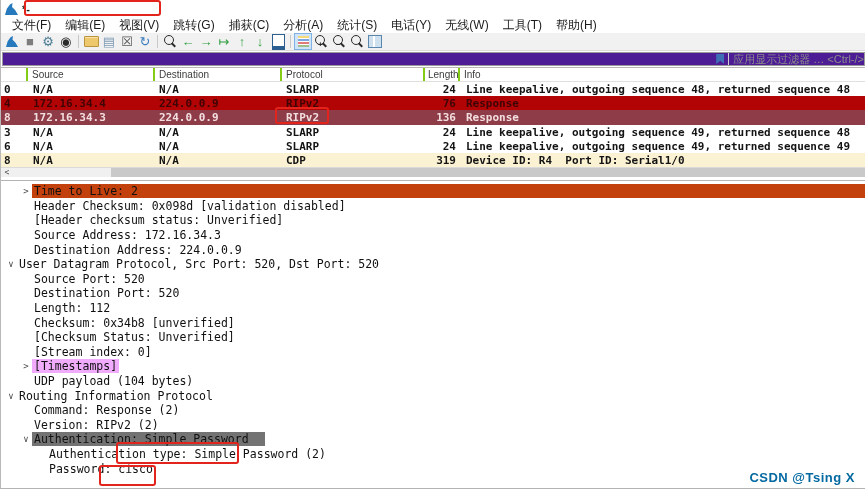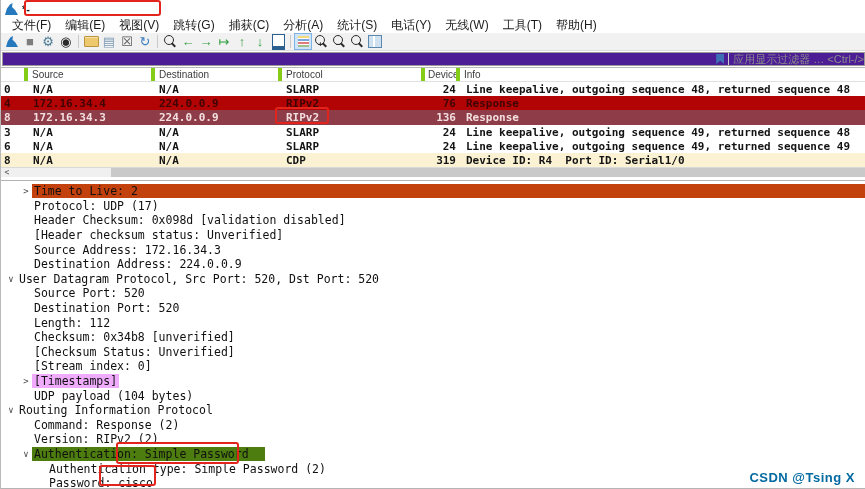--- a/index.html
+++ b/index.html
@@ -54,21 +54,21 @@
   .ribbon { width:8px; height:10px; background:#3e6fb5; margin:0 4px 0 3px; flex:none;
             clip-path:polygon(0 0,100% 0,100% 100%,50% 68%,0 100%); }
   .filter-sep { width:1px; height:12px; background:#cfcfcf; margin-right:4px; }
   .filter-text { font-size:11px; color:#8b8b8b; white-space:pre; }
 
   
   .plist { position:absolute; left:0; top:67px; width:865px; height:110px;
            border:1px solid #b9b9b9; border-left:none; font-family:"DejaVu Sans Mono", monospace; }
   .phdr { display:flex; height:14px; background:#fff; border-bottom:1px solid #e0e0e0;
           font-family:"Liberation Sans", sans-serif; font-size:10px; color:#3c3c3c; }
-  .phdr .hcell { border-right:4px solid #84cc16; padding:1px 0 0 4px; overflow:hidden; white-space:pre; }
+  .phdr .hcell { border-right:2px solid #84cc16; padding:1px 0 0 4px; overflow:hidden; white-space:pre; }
   .prow { display:flex; height:14.2px; font-size:11px; font-weight:bold; background:#fff; color:#141414; }
   .prow .cell { overflow:hidden; white-space:pre; padding-top:1px; }
   .c-no     { width:27px;  flex:none; padding-left:3px; }
   .c-src    { width:127px; flex:none; padding-left:5px; }
   .c-dst    { width:127px; flex:none; padding-left:4px; }
   .c-proto  { width:143px; flex:none; padding-left:4px; }
   .c-len    { width:35px;  flex:none; text-align:right; padding-right:4px; }
   .c-info   { flex:1; padding-left:6px; }
   .prow.red      { background:#b20404; color:#3f0404; }
   .prow.selected { background:#8e3c48; color:#f3dfdf; }
@@ -84,21 +84,21 @@
              font-family:"DejaVu Sans Mono", monospace; font-size:11.5px; color:#101010;
              padding-top:3px; overflow:hidden; }
   .drow { display:flex; height:14.6px; align-items:center; white-space:pre; }
   .arrow { flex:none; width:12px; text-align:center; color:#4a4a4a; font-size:9px; }
   .drow.ind1 .arrow { margin-left:4px; }
   .drow.ind2 .arrow { margin-left:19px; }
   .drow.ind3 .arrow { margin-left:34px; }
   .dtext { padding:0 2px; }
   .drow.selected .dtext { background:#c2410c; flex:1; }
   .drow.tint .dtext { background:#f0abfc; }
-  .drow.graybar .dtext { background:#4d7c0f; padding-right:16px; }
+  .drow.graybar .dtext { background:#737373; padding-right:16px; }
 
   
   .ann { position:absolute; border:2px solid #e2241c; border-radius:3px;
          pointer-events:none; z-index:50; }
   .ann-title    { left:23px;  top:0px;   width:137px; height:16px; }
   .ann-protocol { left:274px; top:107px; width:54px;  height:17px; }
   .ann-simplepw { left:115px; top:442px; width:123px; height:22px; }
   .ann-password { left:98px;  top:465px; width:57px;  height:21px; }
 
   .watermark { position:absolute; right:10px; bottom:4px; font-size:13px;
@@ -159,21 +159,21 @@
     <span class="filter-sep"></span>
     <span class="filter-text">应用显示过滤器 … &lt;Ctrl-/&gt;</span>
   </div>
 
   <div class="plist">
     <div class="phdr">
       <div class="hcell c-no"></div>
       <div class="hcell c-src">Source</div>
       <div class="hcell c-dst">Destination</div>
       <div class="hcell c-proto">Protocol</div>
-      <div class="hcell c-len" style="text-align:left;padding-left:3px;">Device</div>
+      <div class="hcell c-len" style="text-align:left;padding-left:3px;">Length</div>
       <div class="hcell c-info" style="border-right:none;">Info</div>
     </div>
     <div id="prows">
         <div class="prow">
           <div class="cell c-no">0</div>
           <div class="cell c-src">N/A</div>
           <div class="cell c-dst">N/A</div>
           <div class="cell c-proto">SLARP</div>
           <div class="cell c-len">24</div>
           <div class="cell c-info">Line keepalive, outgoing sequence 48, returned sequence 48</div>
@@ -221,21 +221,20 @@
       </div>
     <div class="hscroll">
       <div class="hs-btn">&lt;</div>
       <div class="hs-track"></div>
       <div class="hs-thumb"></div>
     </div>
   </div>
 
   <div class="details" id="details">
       <div class="drow ind2 selected"><span class="arrow">&gt;</span><span class="dtext">Time to Live: 2</span></div>
-      <div class="drow ind2"><span class="arrow"></span><span class="dtext">Protocol: UDP (17)</span></div>
       <div class="drow ind2"><span class="arrow"></span><span class="dtext">Header Checksum: 0x098d [validation disabled]</span></div>
       <div class="drow ind2"><span class="arrow"></span><span class="dtext">[Header checksum status: Unverified]</span></div>
       <div class="drow ind2"><span class="arrow"></span><span class="dtext">Source Address: 172.16.34.3</span></div>
       <div class="drow ind2"><span class="arrow"></span><span class="dtext">Destination Address: 224.0.0.9</span></div>
       <div class="drow ind1"><span class="arrow">∨</span><span class="dtext">User Datagram Protocol, Src Port: 520, Dst Port: 520</span></div>
       <div class="drow ind2"><span class="arrow"></span><span class="dtext">Source Port: 520</span></div>
       <div class="drow ind2"><span class="arrow"></span><span class="dtext">Destination Port: 520</span></div>
       <div class="drow ind2"><span class="arrow"></span><span class="dtext">Length: 112</span></div>
       <div class="drow ind2"><span class="arrow"></span><span class="dtext">Checksum: 0x34b8 [unverified]</span></div>
       <div class="drow ind2"><span class="arrow"></span><span class="dtext">[Checksum Status: Unverified]</span></div>

